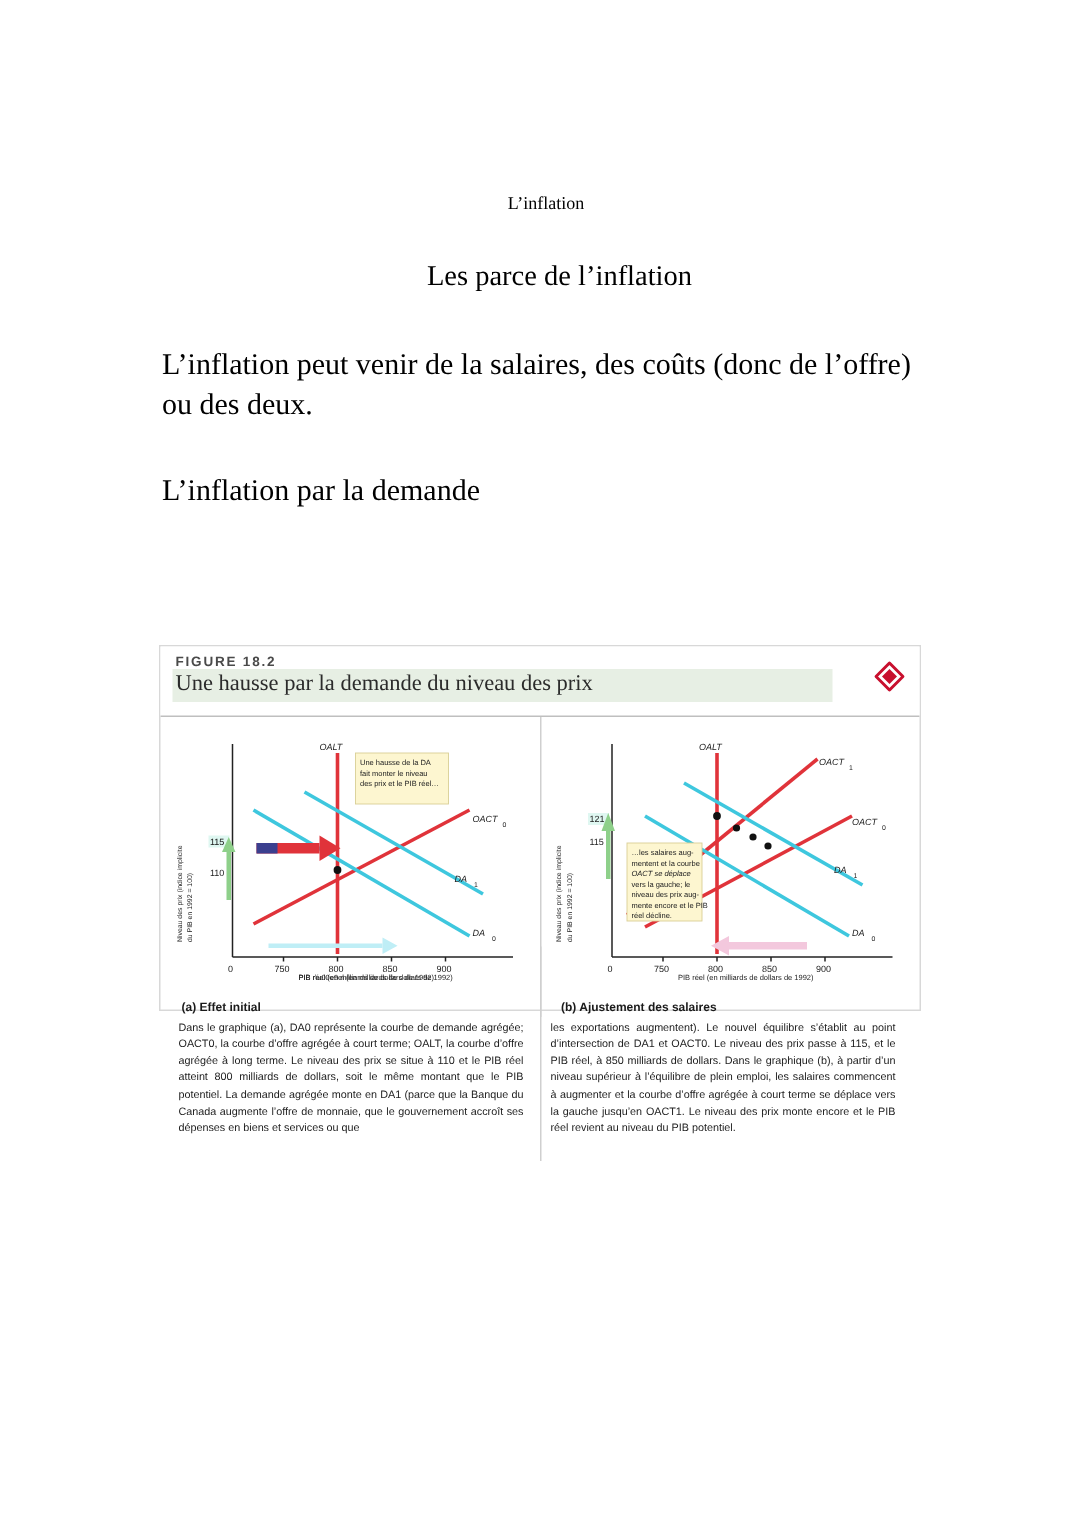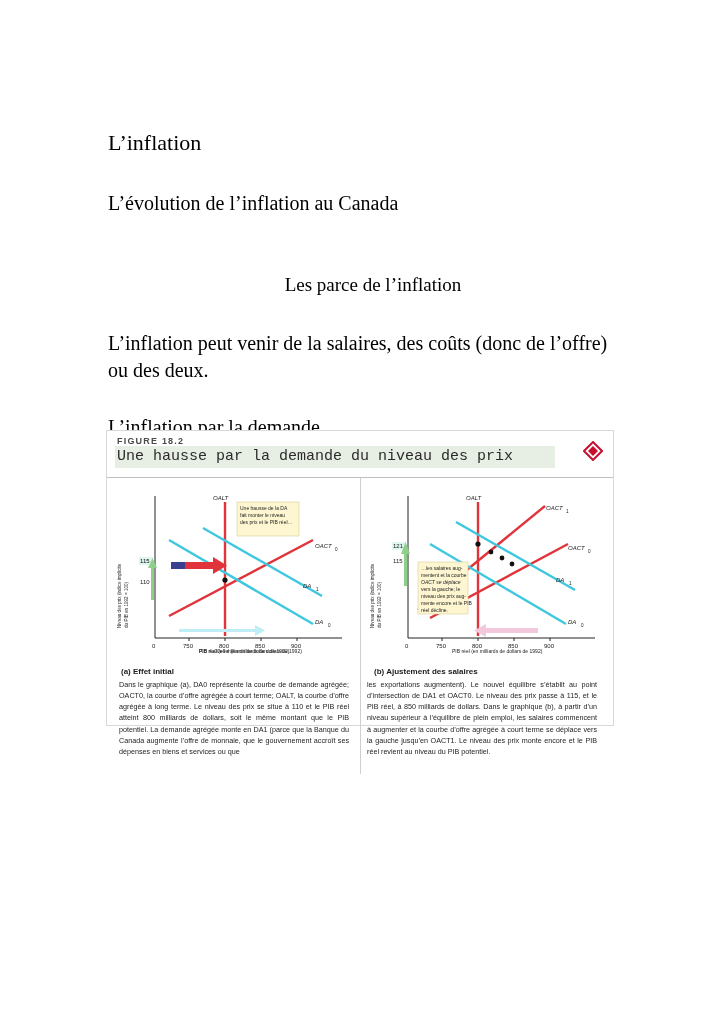--- a/index.html
+++ b/index.html
@@ -22,21 +22,22 @@
     height: 1024px;
     background: #ffffff;
   }
   .doc-body {
     position: absolute;
     left: 108px;
     top: 126px;
     width: 512px;
   }
   .title-centered {
-    font-size: 22px;
+    text-align: center;
+    font-size: 12px;
     line-height: 1.5;
     margin: 0 0 30px 0;
   }
   .heading-left {
     font-size: 20px;
     line-height: 1.45;
     margin: 0 0 56px 0;
   }
   .subtitle-centered {
     text-align: center;
@@ -54,21 +55,21 @@
     line-height: 1.35;
     margin: 12px 0 8px 0;
   }
 
   
   .figure {
     position: absolute;
     left: 106px;
     top: 430px;
     width: 508px;
-    height: 296px;
+    height: 244px;
     background: #ffffff;
     border: 1px solid #d8d8d8;
     box-sizing: border-box;
     font-family: "Liberation Sans", sans-serif;
   }
   .fig-head {
     position: relative;
     height: 46px;
     border-bottom: 1px solid #bfbfbf;
     background: #ffffff;
@@ -81,21 +82,21 @@
     font-weight: bold;
     letter-spacing: 1.2px;
     color: #4a4a4a;
   }
   .fig-title {
     position: absolute;
     left: 10px;
     top: 17px;
     font-size: 15px;
     color: #2b2b2b;
-    font-family: Liberation Mono, monospace;
+    font-family: Liberation Serif, serif;
   }
   .fig-title-band {
     position: absolute;
     left: 8px;
     top: 15px;
     width: 440px;
     height: 22px;
     background: #e7efe4;
     z-index: 0;
   }
@@ -159,21 +160,20 @@
 </style>
 </head>
 <body>
 
 <div class="page">
 
   <div class="doc-body">
 
     <p class="title-centered">L’inflation</p>
 
-    <p class="heading-left">L’évolution de l’inflation au Canada</p>
 
     <p class="subtitle-centered">Les parce de l’inflation</p>
 
     <p class="para">L’inflation peut venir de la salaires, des coûts (donc de l’offre) ou des deux.</p>
 
     <p class="heading-demand">L’inflation par la demande</p>
 
   </div>
 
   <div class="figure">

